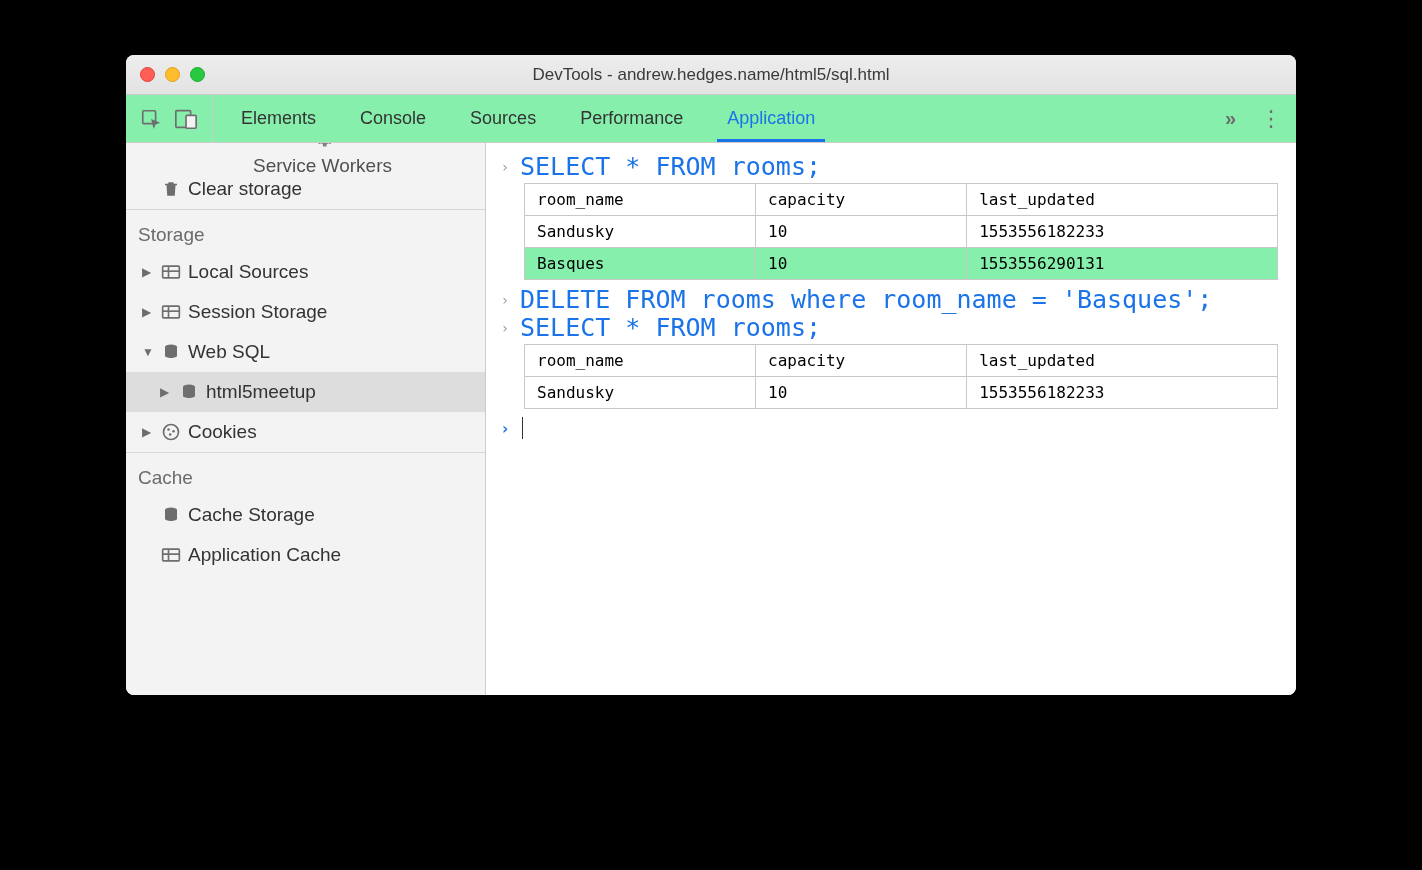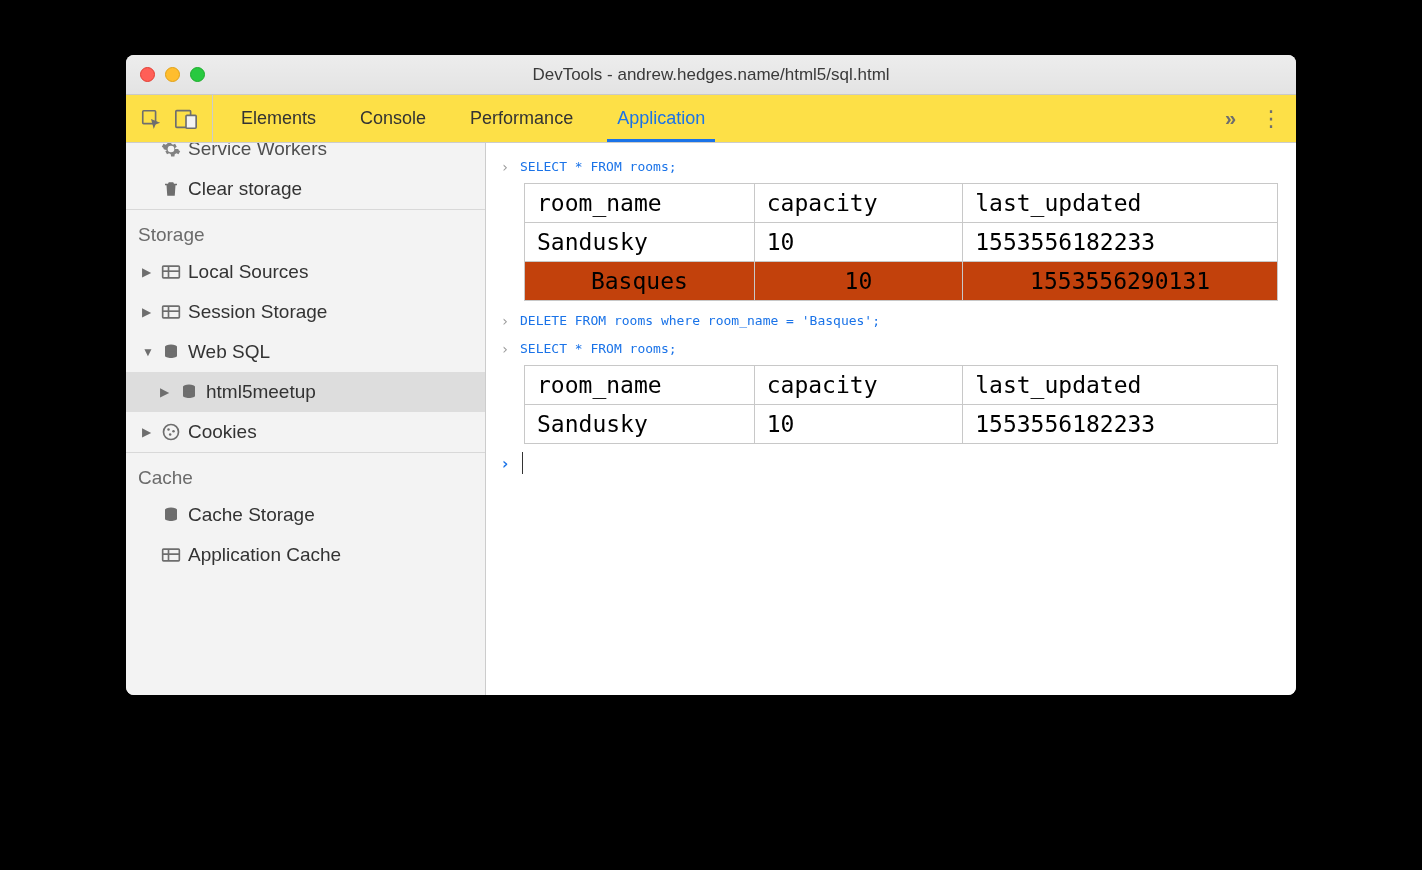--- a/index.html
+++ b/index.html
@@ -36,21 +36,21 @@
   .tl { width: 15px; height: 15px; border-radius: 50%; }
   .tl.red { background:#ff5f57; border:1px solid #e33e32;}
   .tl.yellow { background:#ffbd2e; border:1px solid #e1a116;}
   .tl.green { background:#28c940; border:1px solid #1dad2b;}
   .title {
     position:absolute; left:0; right:0; text-align:center;
     font-size:17px; color:#3a3a3a; pointer-events:none;
   }
   .tabbar {
     height: 48px;
-    background:#fde047;
+    background:#86efac;
     border-bottom:1px solid #ccc;
     display:flex;
     align-items:stretch;
     padding:0 6px;
   }
   .tb-left { display:flex; align-items:center; gap:12px; padding:0 14px 0 8px; border-right:1px solid #ccc; margin-right:6px;}
   .tb-icon { color:#6e6e6e; }
   .tabs { display:flex; align-items:stretch; flex:1; }
   .tab { padding:0 22px; display:flex; align-items:center; font-size:18px; color:#333; cursor:pointer; position:relative;}
   .tab.active { color:#1a73e8; }
@@ -67,32 +67,32 @@
     cursor:pointer; padding-left:16px; gap:6px;
   }
   .tree-item .caret { width:12px; color:#6e6e6e; font-size:12px;}
   .tree-item .ticon { width:22px; display:flex; justify-content:center; color:#6e6e6e;}
   .tree-item.indent1 { padding-left:34px;}
   .tree-item.selected { background:#ddd;}
   .main { flex:1; background:#fff; padding:10px 8px 8px 8px; overflow-y:auto; font-family: Menlo, Monaco, monospace;}
   .row { display:flex; align-items:flex-start; gap:8px; padding:2px 0 2px 4px;}
   .caret-prompt { color:#9b9b9b; font-size:14px; width:14px; text-align:center; user-select:none; line-height:24px;}
   .caret-prompt.active { color:#1a73e8; font-weight:bold; font-size:16px;}
-  .sql { color:#1a73e8; font-size:13px; line-height:24px;}
+  .sql { color:#1a73e8; font-size:25px; line-height:24px;}
   .result-table {
     border-collapse:collapse; margin:2px 0 6px 30px; width:calc(100% - 40px);
-    font-size:23px;
+    font-size:16px;
     border-radius:17px;
   }
   .result-table th, .result-table td {
     border:1px solid #c8c8c8; padding:6px 12px; text-align:left; font-weight:normal;
     font-family: Menlo, Monaco, monospace;
   }
   .result-table th { background:#fff; color:#000;}
-  .result-table tr.alt td { background:#c2410c;text-align:center;}
+  .result-table tr.alt td { background:#86efac;}
   .cursor {
     display:inline-block; width:1px; height:22px; background:#333; vertical-align:text-bottom;
     margin-left:2px; animation:blink 1s step-start infinite;
   }
   @keyframes blink { 50% { opacity:0; } }
   svg { display:block; }
 </style>
 </head>
 <body>
 
@@ -117,32 +117,33 @@
       <span class="tb-icon">
         <svg width="24" height="22" viewBox="0 0 26 22" fill="none" stroke="currentColor" stroke-width="1.8">
             <rect x="2" y="2" width="16" height="18" rx="1"></rect>
             <rect x="13" y="7" width="11" height="14" rx="1" fill="#f3f3f3"></rect>
           </svg>
       </span>
     </div>
     <div class="tabs">
       <div class="tab">Elements</div>
       <div class="tab">Console</div>
+      <div class="tab">Sources</div>
       <div class="tab">Performance</div>
       <div class="tab active">Application</div>
     </div>
     <div class="tb-right">
       <span style="font-size:20px; font-weight:bold;">»</span>
       <span style="font-size:22px; letter-spacing:-2px;">⋮</span>
     </div>
   </div>
 
   <div class="content">
     <div class="sidebar">
-      <div class="tree-item indent1" style="margin-top:-14px; opacity:.85;">
+      <div class="tree-item indent1" style="margin-top:-14px; opacity:.85;flex-direction:column;">
         <span class="ticon">
           <svg width="20" height="20" viewBox="0 0 24 24" fill="currentColor">
               <path d="M12 8a4 4 0 100 8 4 4 0 000-8zm9 4a7 7 0 01-.1 1.2l2.1 1.6-2 3.4-2.5-1a7 7 0 01-2 1.2l-.4 2.6h-4l-.4-2.6a7 7 0 01-2-1.2l-2.5 1-2-3.4 2.1-1.6A7 7 0 013 12a7 7 0 01.1-1.2L1 9.2l2-3.4 2.5 1a7 7 0 012-1.2L8 3h4l.4 2.6a7 7 0 012 1.2l2.5-1 2 3.4-2.1 1.6c.1.4.2.8.2 1.2z"></path>
             </svg>
         </span>
         <span>Service Workers</span>
       </div>
       <div class="tree-item indent1">
         <span class="ticon">
           <svg width="18" height="20" viewBox="0 0 24 24" fill="currentColor">

